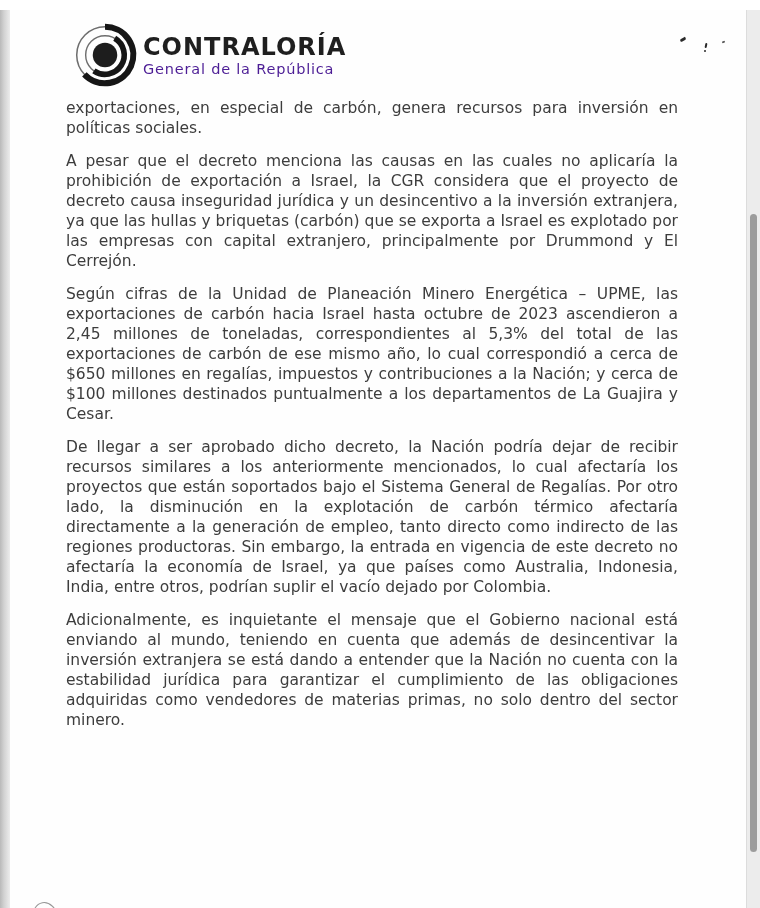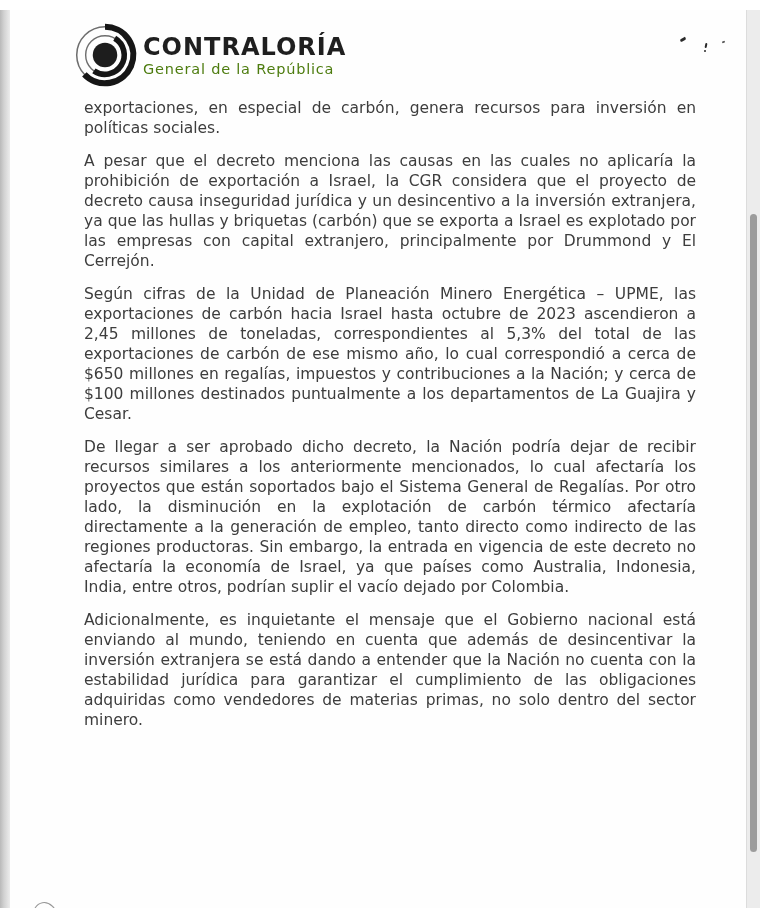--- a/index.html
+++ b/index.html
@@ -50,29 +50,29 @@
     font-size: 24px;
     font-weight: bold;
     letter-spacing: 1px;
     color: #1f1f1f;
     line-height: 25px;
     white-space: nowrap;
   }
   .brand-subtitle {
     font-size: 14.5px;
     letter-spacing: 0.8px;
-    color: #4d7c0f;
+    color: #4c1d95;
     line-height: 16px;
     margin-top: 1px;
     white-space: nowrap;
   }
   
   .doc-body {
     position: absolute;
-    left: 74px;
+    left: 56px;
     top: 88px;
     width: 612px;
   }
   .doc-body p {
     margin: 0 0 13px 0;
     font-size: 15.5px;
     line-height: 20px;
     text-align: justify;
     color: #3d3d3d;
   }

